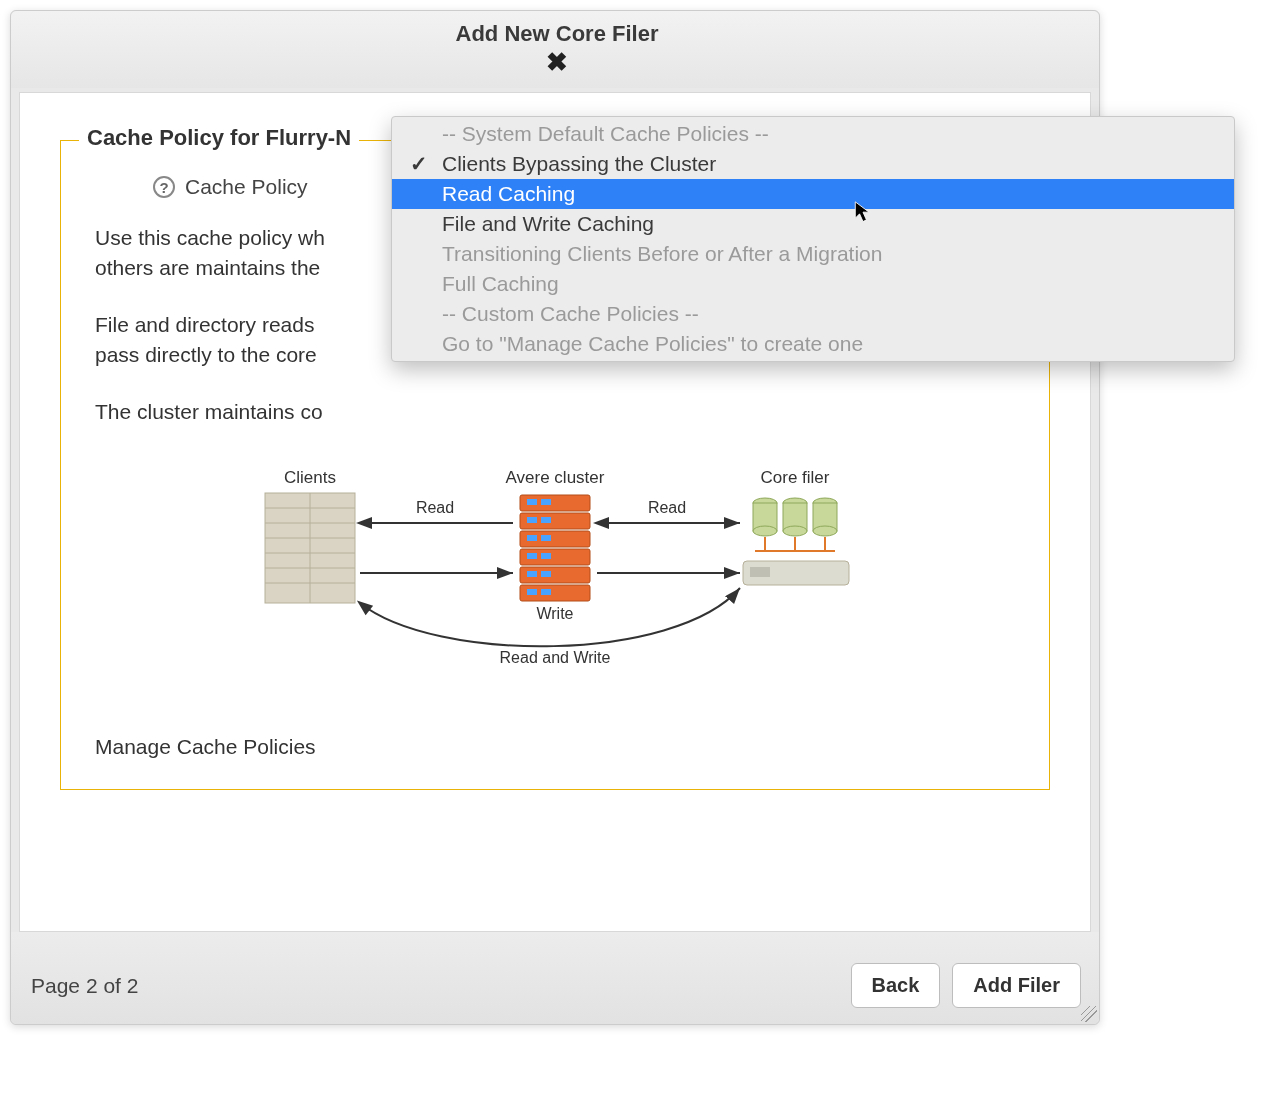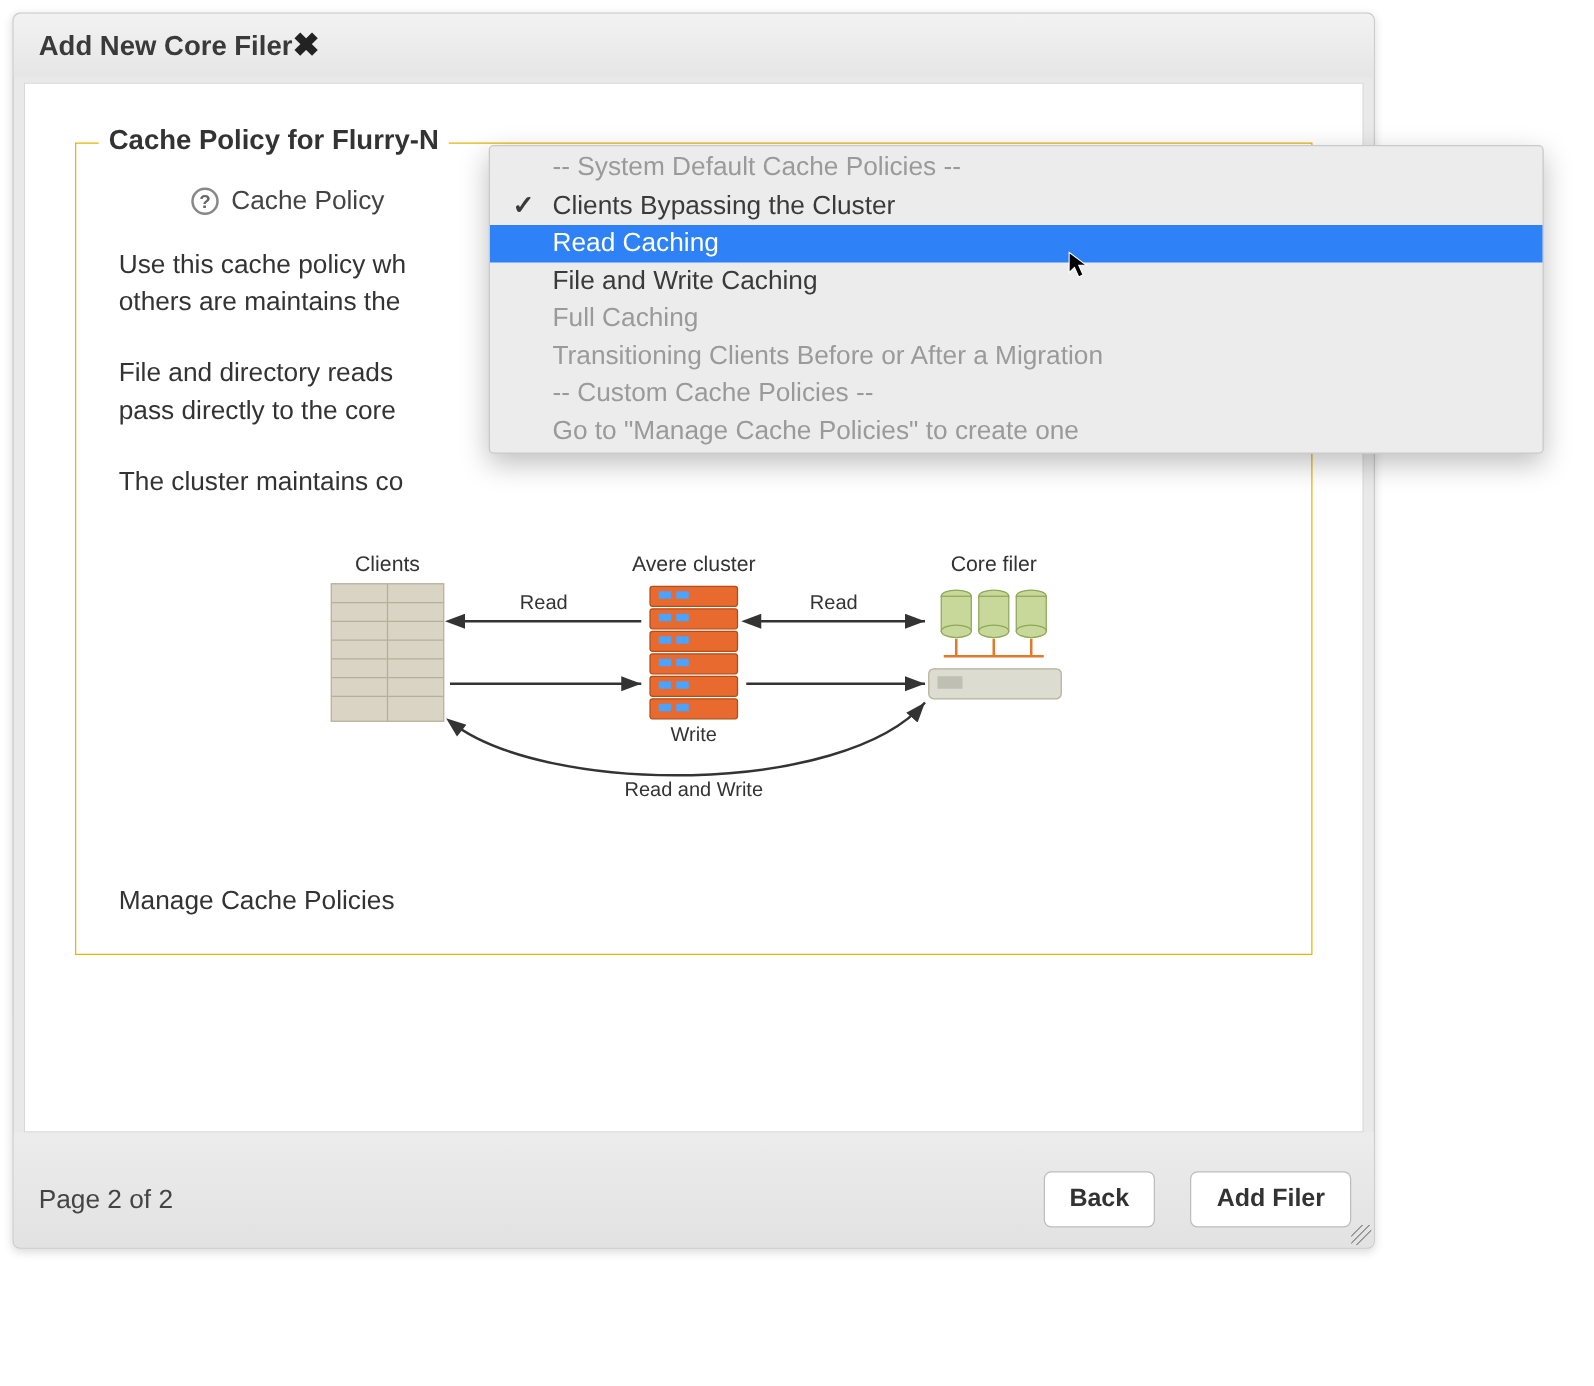--- a/index.html
+++ b/index.html
@@ -22,20 +22,21 @@
     display: flex;
     align-items: center;
     justify-content: flex-start;
     padding: 10px 16px 10px 20px;
     font-size: 22px;
     font-weight: 600;
     color: #3a3a3a;
     background: linear-gradient(#f2f2f2,#e6e6e6);
     border-top-left-radius: 6px;
     border-top-right-radius: 6px;
+    flex-direction: column;
   }
   .close-x {
     font-size: 26px;
     font-weight: 900;
     cursor: pointer;
     color: #222;
   }
   .dialog-body {
     margin: 4px 8px 0 8px;
     background: #fff;
@@ -104,21 +105,21 @@
   .dialog-footer {
     display: flex;
     align-items: center;
     justify-content: space-between;
     padding: 31px 18px 16px 20px;
     background: linear-gradient(#ececec,#e2e2e2);
     border-bottom-left-radius: 6px;
     border-bottom-right-radius: 6px;
   }
   .page-indicator { font-size: 21px; color: #444; }
-  .footer-buttons { display: flex; gap: 28px; }
+  .footer-buttons { display: flex; gap: 12px; }
   .btn {
     background: #fff;
     border: 1px solid #bdbdbd;
     border-radius: 6px;
     padding: 10px 20px;
     font-size: 20px;
     font-weight: 600;
     color: #333;
     cursor: pointer;
   }
@@ -316,25 +317,25 @@
     <div class="dd-item selectable highlight">
       <span class="check"></span>
         <span>Read Caching</span>
     </div>
     <div class="dd-item selectable">
       <span class="check"></span>
         <span>File and Write Caching</span>
     </div>
     <div class="dd-item disabled">
       <span class="check"></span>
+        <span>Transitioning Clients Before or After a Migration</span>
+    </div>
+    <div class="dd-item disabled">
+      <span class="check"></span>
         <span>Full Caching</span>
-    </div>
-    <div class="dd-item disabled">
-      <span class="check"></span>
-        <span>Transitioning Clients Before or After a Migration</span>
     </div>
     <div class="dd-item header">
       <span class="check"></span>
         <span>-- Custom Cache Policies --</span>
     </div>
     <div class="dd-item disabled">
       <span class="check"></span>
         <span>Go to "Manage Cache Policies" to create one</span>
     </div>
   </div>

